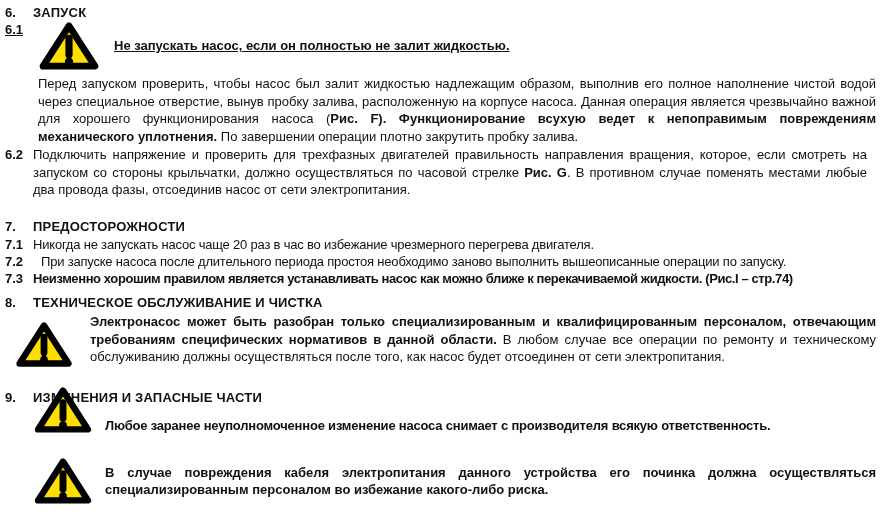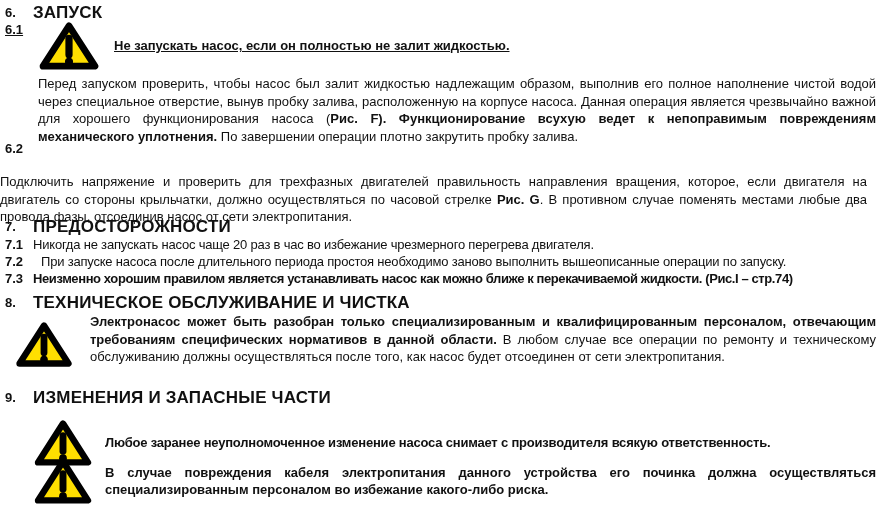--- a/index.html
+++ b/index.html
@@ -18,21 +18,21 @@
   .abs { position: absolute; left: 0; right: 0; }
   .row { display: flex; align-items: flex-start; }
   .num {
     flex: 0 0 33px;
     padding-left: 5px;
     font-weight: bold;
     white-space: nowrap;
   }
   .heading {
     font-weight: bold;
-    font-size: 17px;
+    font-size: 13px;
     letter-spacing: 0.2px;
     white-space: nowrap;
   }
   .content { flex: 1 1 auto; padding-right: 14px; }
   .para { text-align: justify; }
   .b { font-weight: bold; }
   .line { white-space: nowrap; letter-spacing: -0.2px; }
   .warn-inline { display: flex; align-items: center; }
   .warn-icon { display: block; flex: 0 0 auto; }
   .gap14 { margin-left: 14px; }
@@ -58,24 +58,24 @@
         <circle cx="32" cy="42.5" r="4.2" fill="#000000"></circle>
       </svg>
       <span class="b gap14">Не запускать насос, если он полностью не залит жидкостью.</span>
     </div>
   </div>
 
   <p class="abs para" style="top:75px; left:38px; right:5px;">
     <span>Перед запуском проверить, чтобы насос был залит жидкостью надлежащим образом, выполнив его полное наполнение чистой водой через специальное отверстие, вынув пробку залива, расположенную на корпусе насоса. Данная операция является чрезвычайно важной для хорошего функционирования насоса (</span><span class="b">Рис. F). Функционирование всухую ведет к непоправимым повреждениям механического уплотнения.</span><span> По завершении операции плотно закрутить пробку залива.</span>
   </p>
 
-  <div class="abs row" style="top:140px;flex-direction:column;">
+  <div class="abs row" style="top:146px;">
     <span class="num">6.2</span>
     <p class="content para">
-      <span>Подключить напряжение и проверить для трехфазных двигателей правильность направления вращения, которое, если двигателя на двигатель со стороны крыльчатки, должно осуществляться по часовой стрелке </span><span class="b">Рис. G</span><span>. В противном случае поменять местами любые два провода фазы, отсоединив насос от сети электропитания.</span>
+      <span>Подключить напряжение и проверить для трехфазных двигателей правильность направления вращения, которое, если смотреть на запуском со стороны крыльчатки, должно осуществляться по часовой стрелке </span><span class="b">Рис. G</span><span>. В противном случае поменять местами любые два провода фазы, отсоединив насос от сети электропитания.</span>
     </p>
   </div>
 
   <div class="abs row" style="top:218px;">
     <span class="num">7.</span>
     <span class="heading">ПРЕДОСТОРОЖНОСТИ</span>
   </div>
 
   <div class="abs row" style="top:236px;">
     <span class="num">7.1</span>
@@ -104,21 +104,21 @@
     <p class="para" style="margin-left:17px; margin-right:5px; flex:1 1 auto;">
       <span class="b">Электронасос может быть разобран только специализированным и квалифицированным персоналом, отвечающим требованиям специфических нормативов в данной области.</span><span> В любом случае все операции по ремонту и техническому обслуживанию должны осуществляться после того, как насос будет отсоединен от сети электропитания.</span>
     </p>
   </div>
 
   <div class="abs row" style="top:389px;">
     <span class="num">9.</span>
     <span class="heading">ИЗМЕНЕНИЯ И ЗАПАСНЫЕ ЧАСТИ</span>
   </div>
 
-  <div class="abs warn-inline" style="top:419px;">
+  <div class="abs warn-inline" style="top:386px;align-items:flex-end;">
     <svg class="warn-icon" width="60" height="48" viewBox="0 0 64 52" style="margin-left:33px;">
       <path d="M32 5 L59 47 L5 47 Z" stroke="#000000" stroke-width="7" stroke-linejoin="round" fill="#FFDF00"></path>
       <path d="M32 18 L32 35" stroke="#000000" stroke-width="7.5" stroke-linecap="round"></path>
       <circle cx="32" cy="42.5" r="4.2" fill="#000000"></circle>
     </svg>
     <span class="b gap12 line" style="letter-spacing:-0.2px;">Любое заранее неуполномоченное изменение насоса снимает с производителя всякую ответственность.</span>
   </div>
 
   <div class="abs warn-inline" style="top:457px;">
     <svg class="warn-icon" width="60" height="48" viewBox="0 0 64 52" style="margin-left:33px;">

